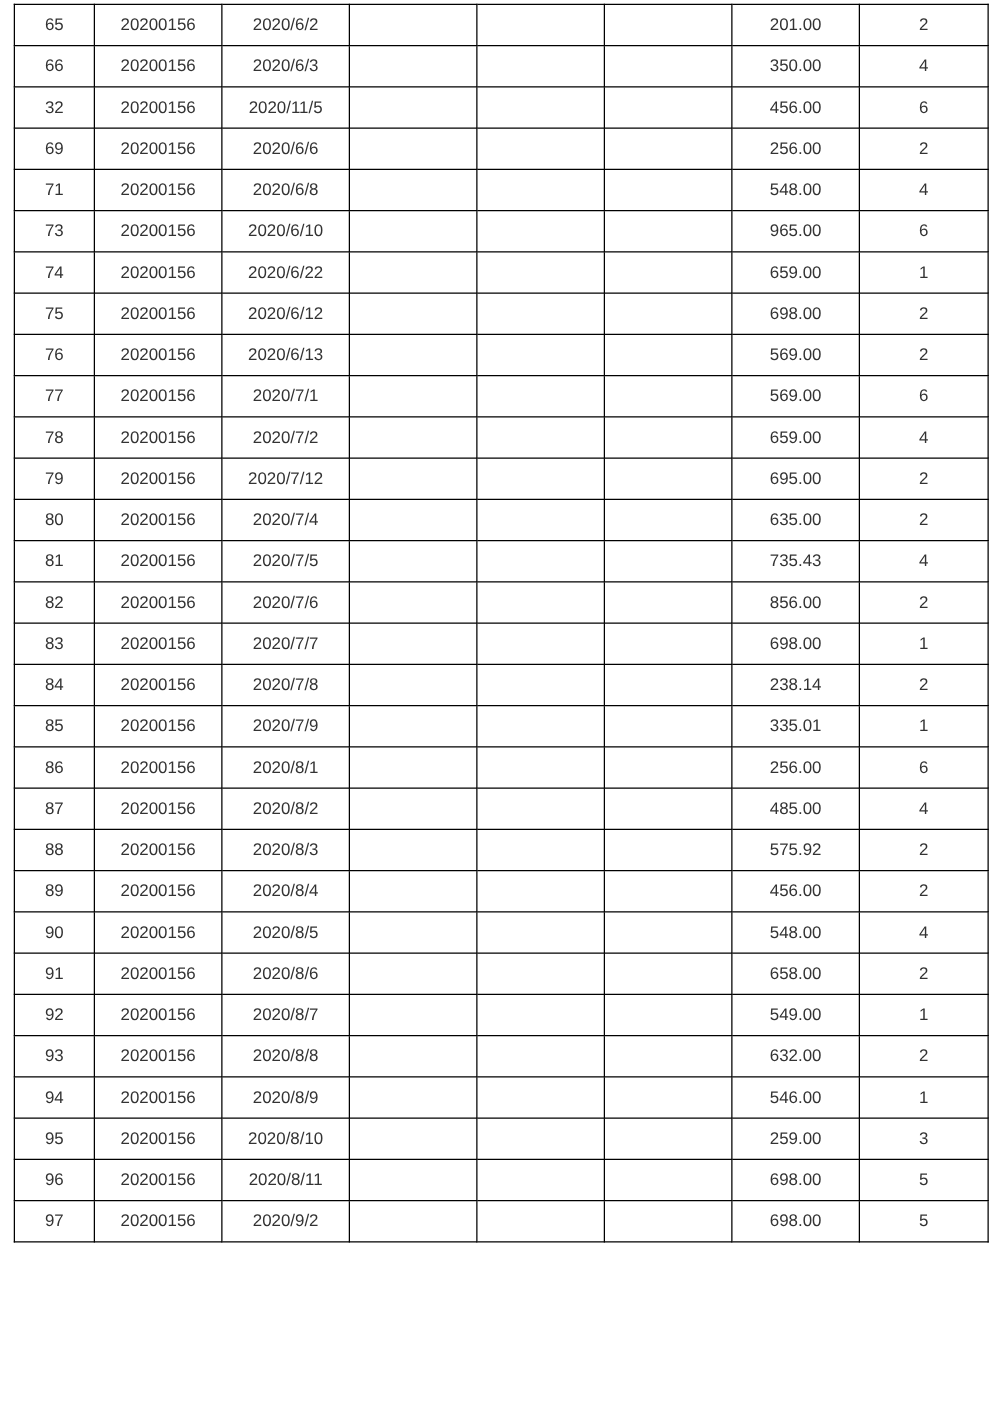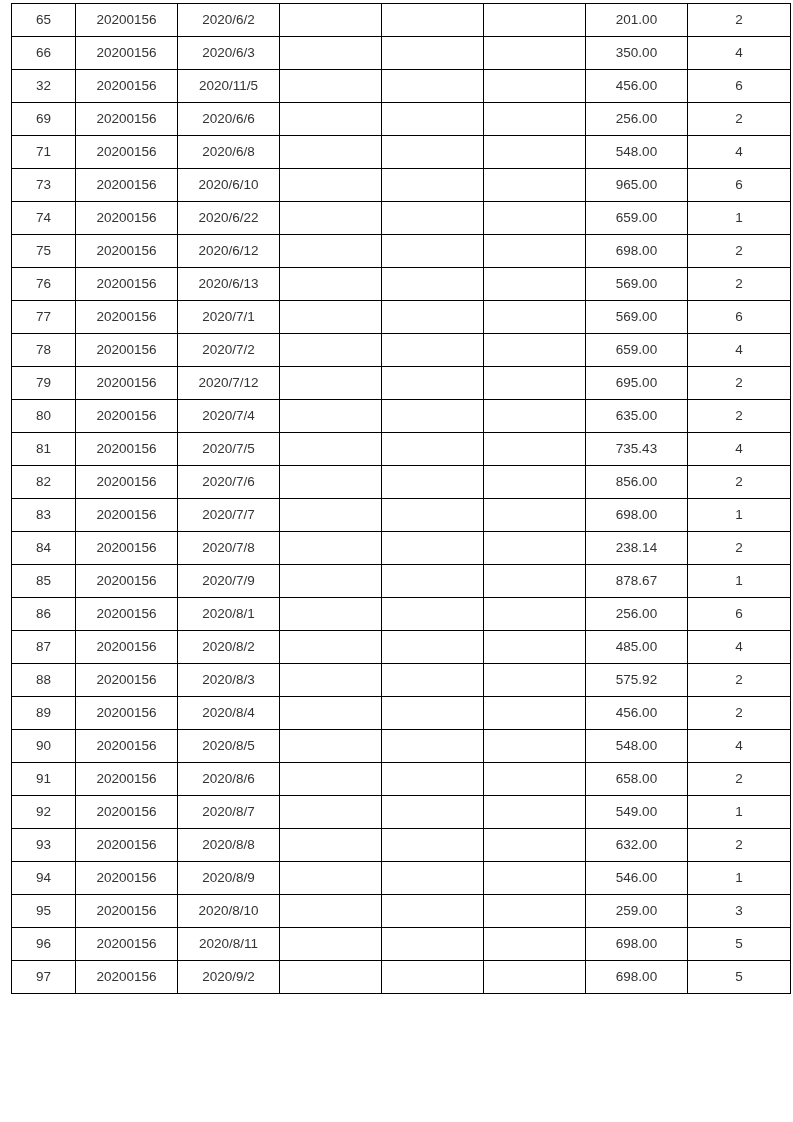--- a/index.html
+++ b/index.html
@@ -231,21 +231,21 @@
           <td>238.14</td>
           <td>2</td>
         </tr>
         <tr>
           <td>85</td>
           <td>20200156</td>
           <td>2020/7/9</td>
           <td></td>
           <td></td>
           <td></td>
-          <td>878.67</td>
+          <td>335.01</td>
           <td>1</td>
         </tr>
         <tr>
           <td>86</td>
           <td>20200156</td>
           <td>2020/8/1</td>
           <td></td>
           <td></td>
           <td></td>
           <td>256.00</td>

